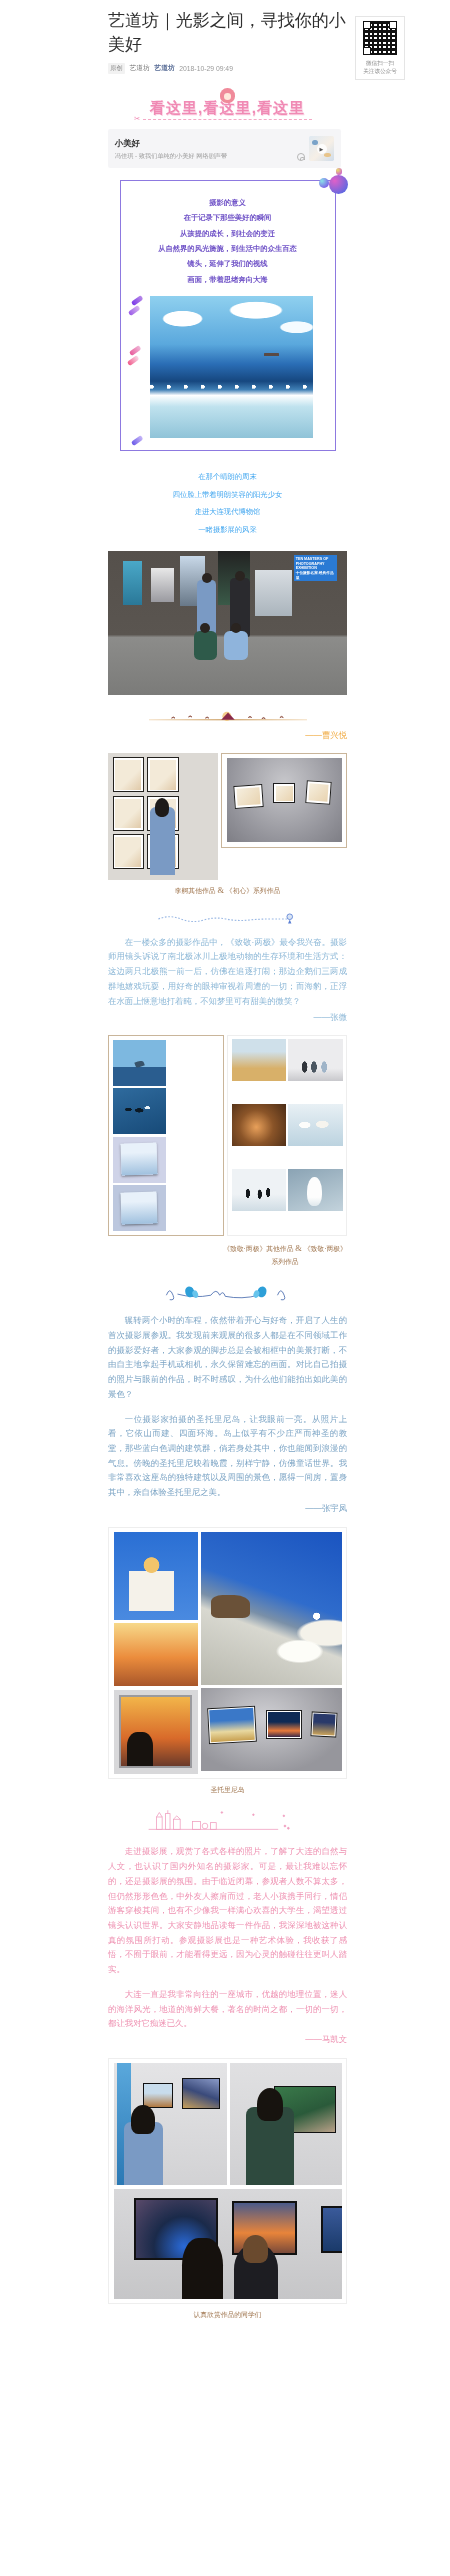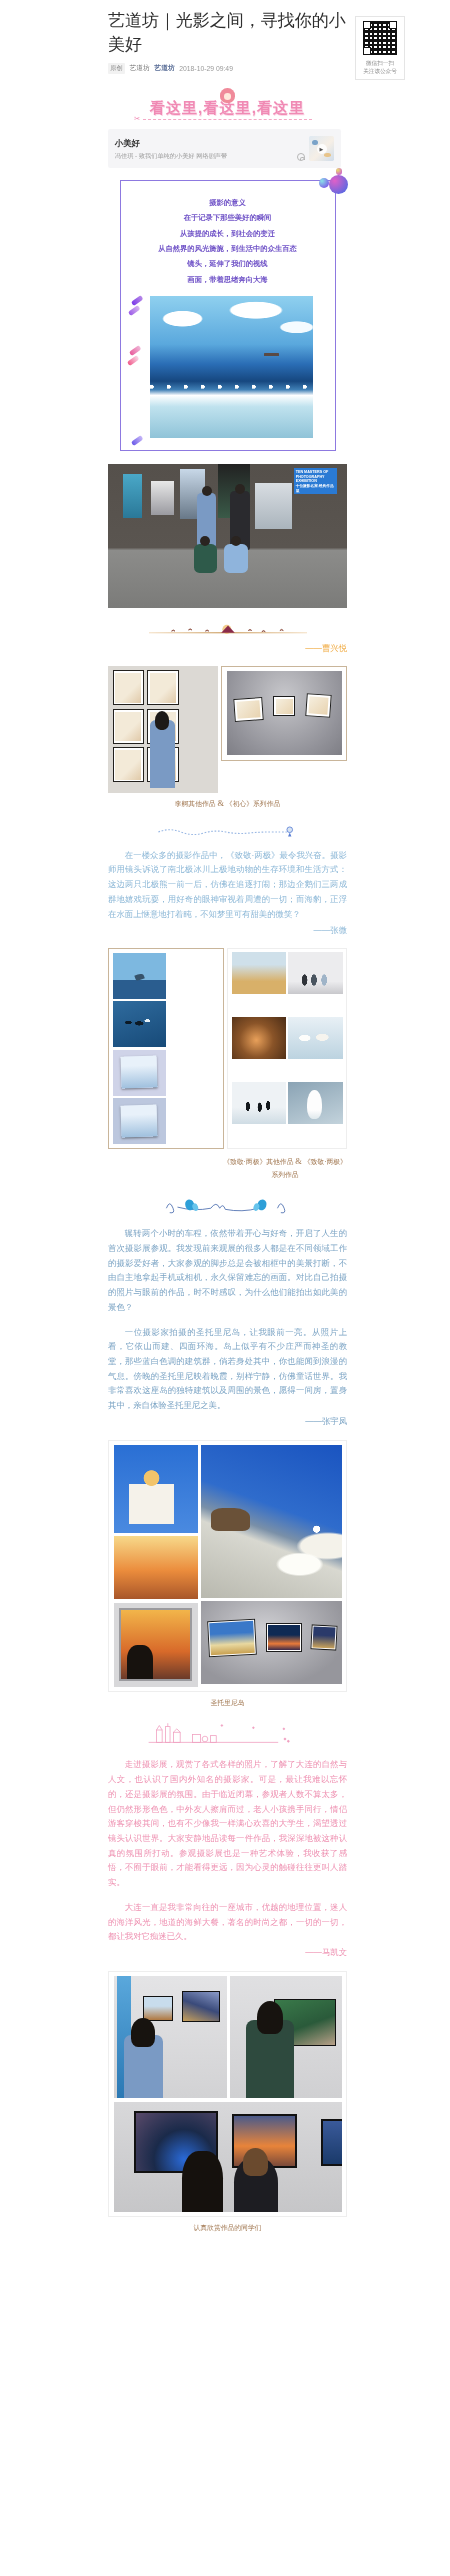--- a/index.html
+++ b/index.html
@@ -267,20 +267,26 @@
             <i class="slash s4"></i>
             <i class="slash s5"></i>
         </div>
         <div class="sea-img">
           <div class="ship"></div>
           <div class="foam"></div>
         </div>
       </div>
     </div>
 
+    <div class="blue-poem">
+      <div>在那个晴朗的周末</div>
+      <div>四位脸上带着明朗笑容的阳光少女</div>
+      <div>走进大连现代博物馆</div>
+      <div>一睹摄影展的风采</div>
+    </div>
 
     <figure>
       <div class="photo group-photo">
         <div class="poster gp1"></div>
         <div class="poster gp2"></div>
         <div class="poster gp3"></div>
         <div class="poster gp4"></div>
         <div class="poster gp5"></div>
         <div class="poster gp-sign">
           <div>TEN MASTERS OF PHOTOGRAPHY EXHIBITION</div>

